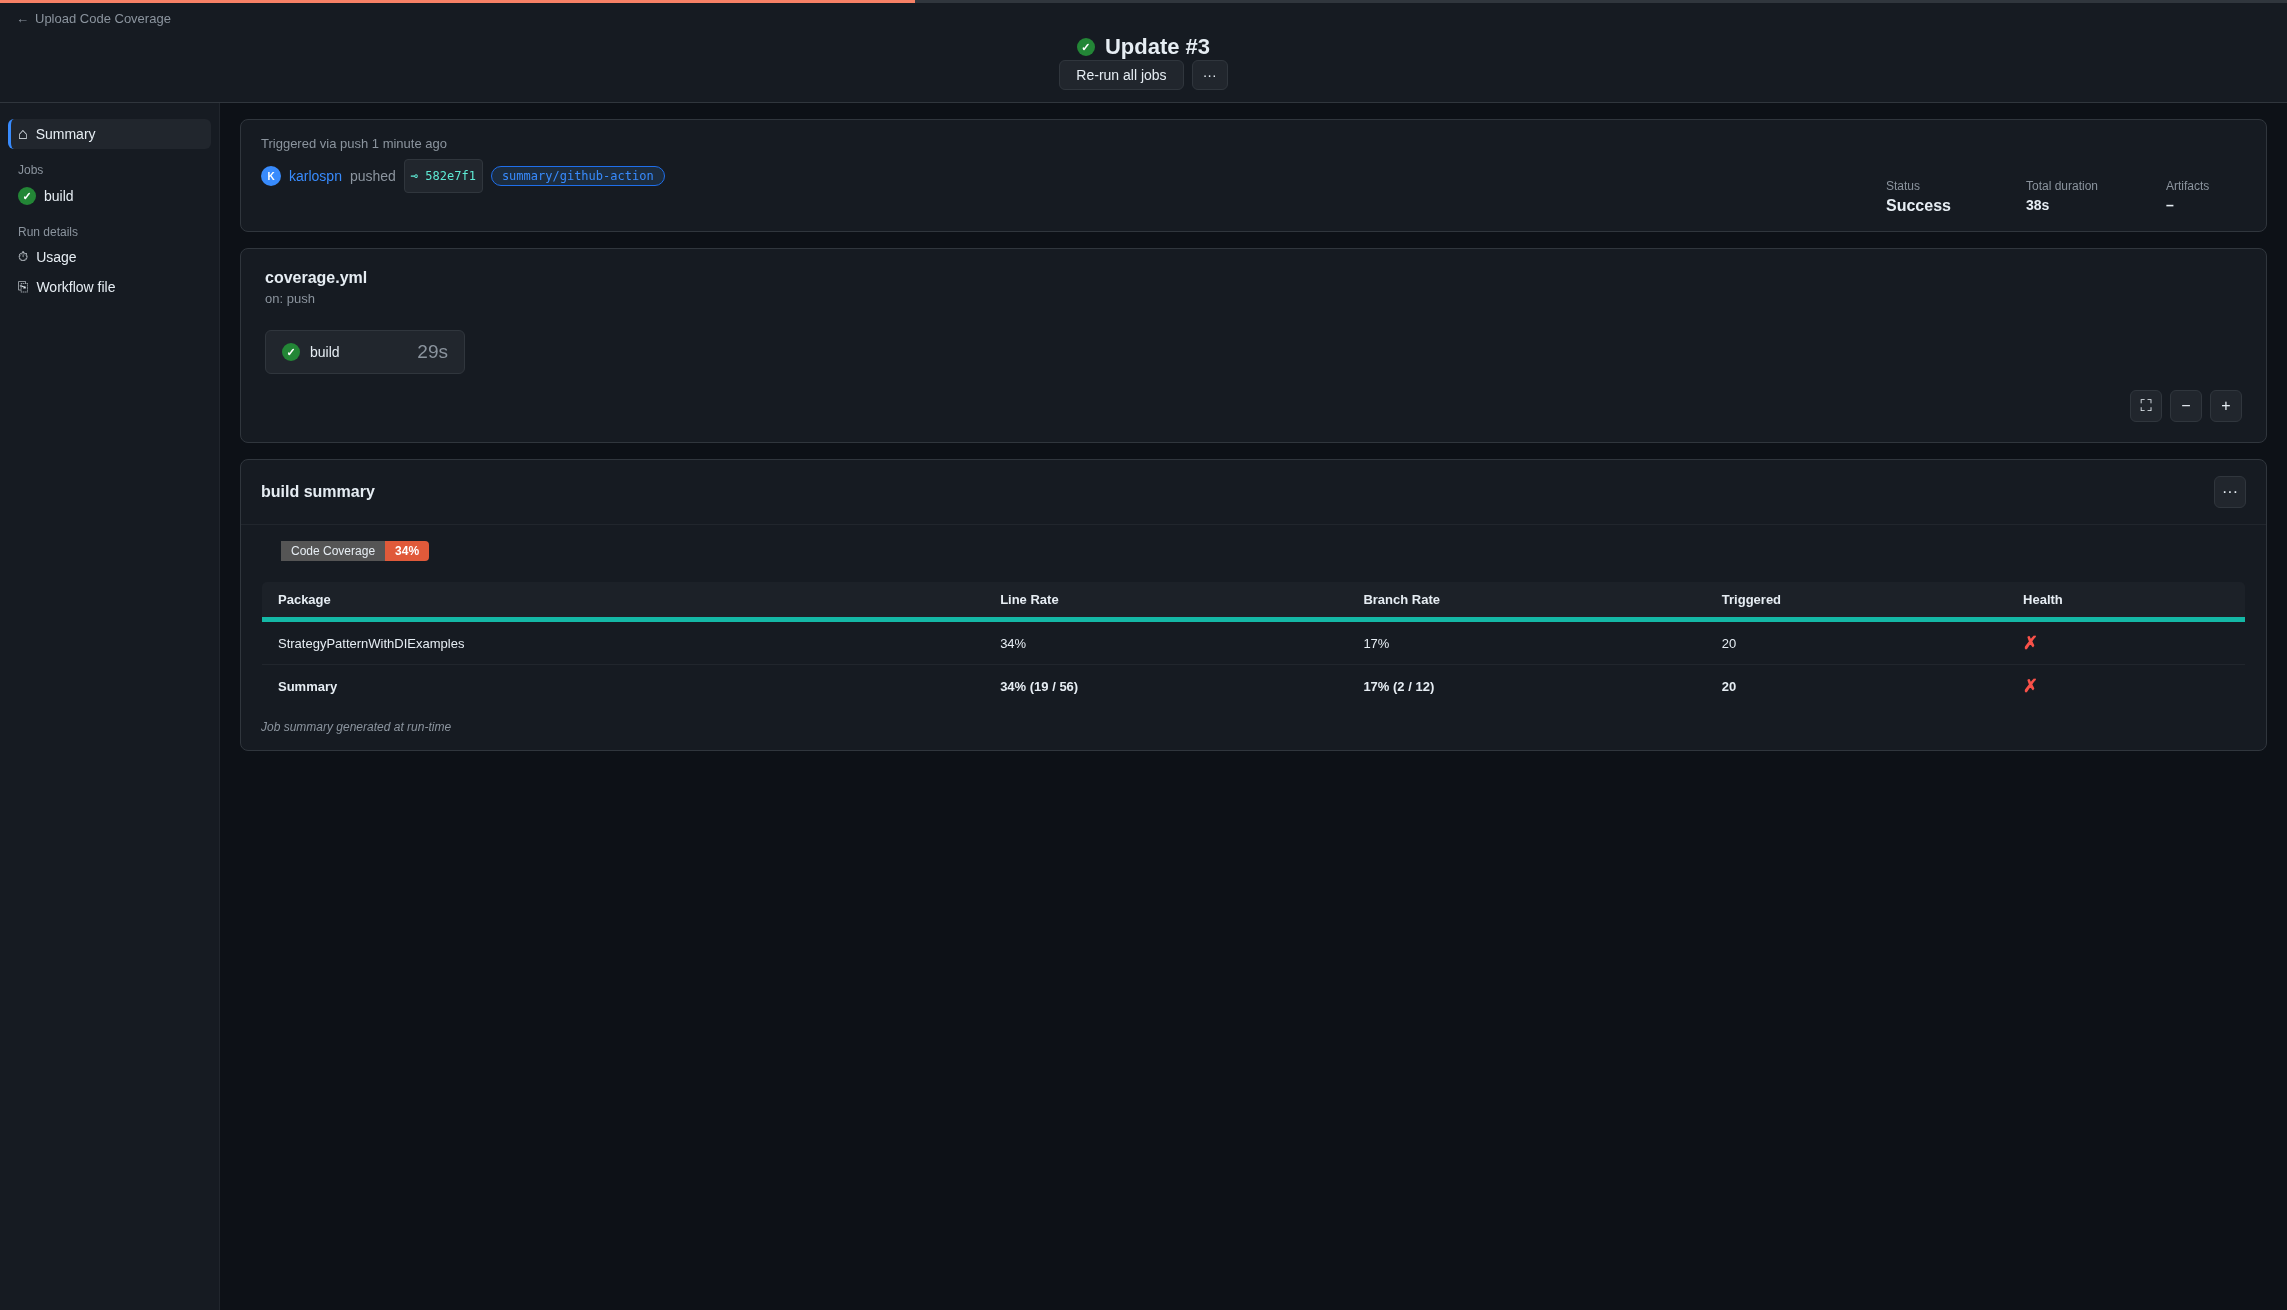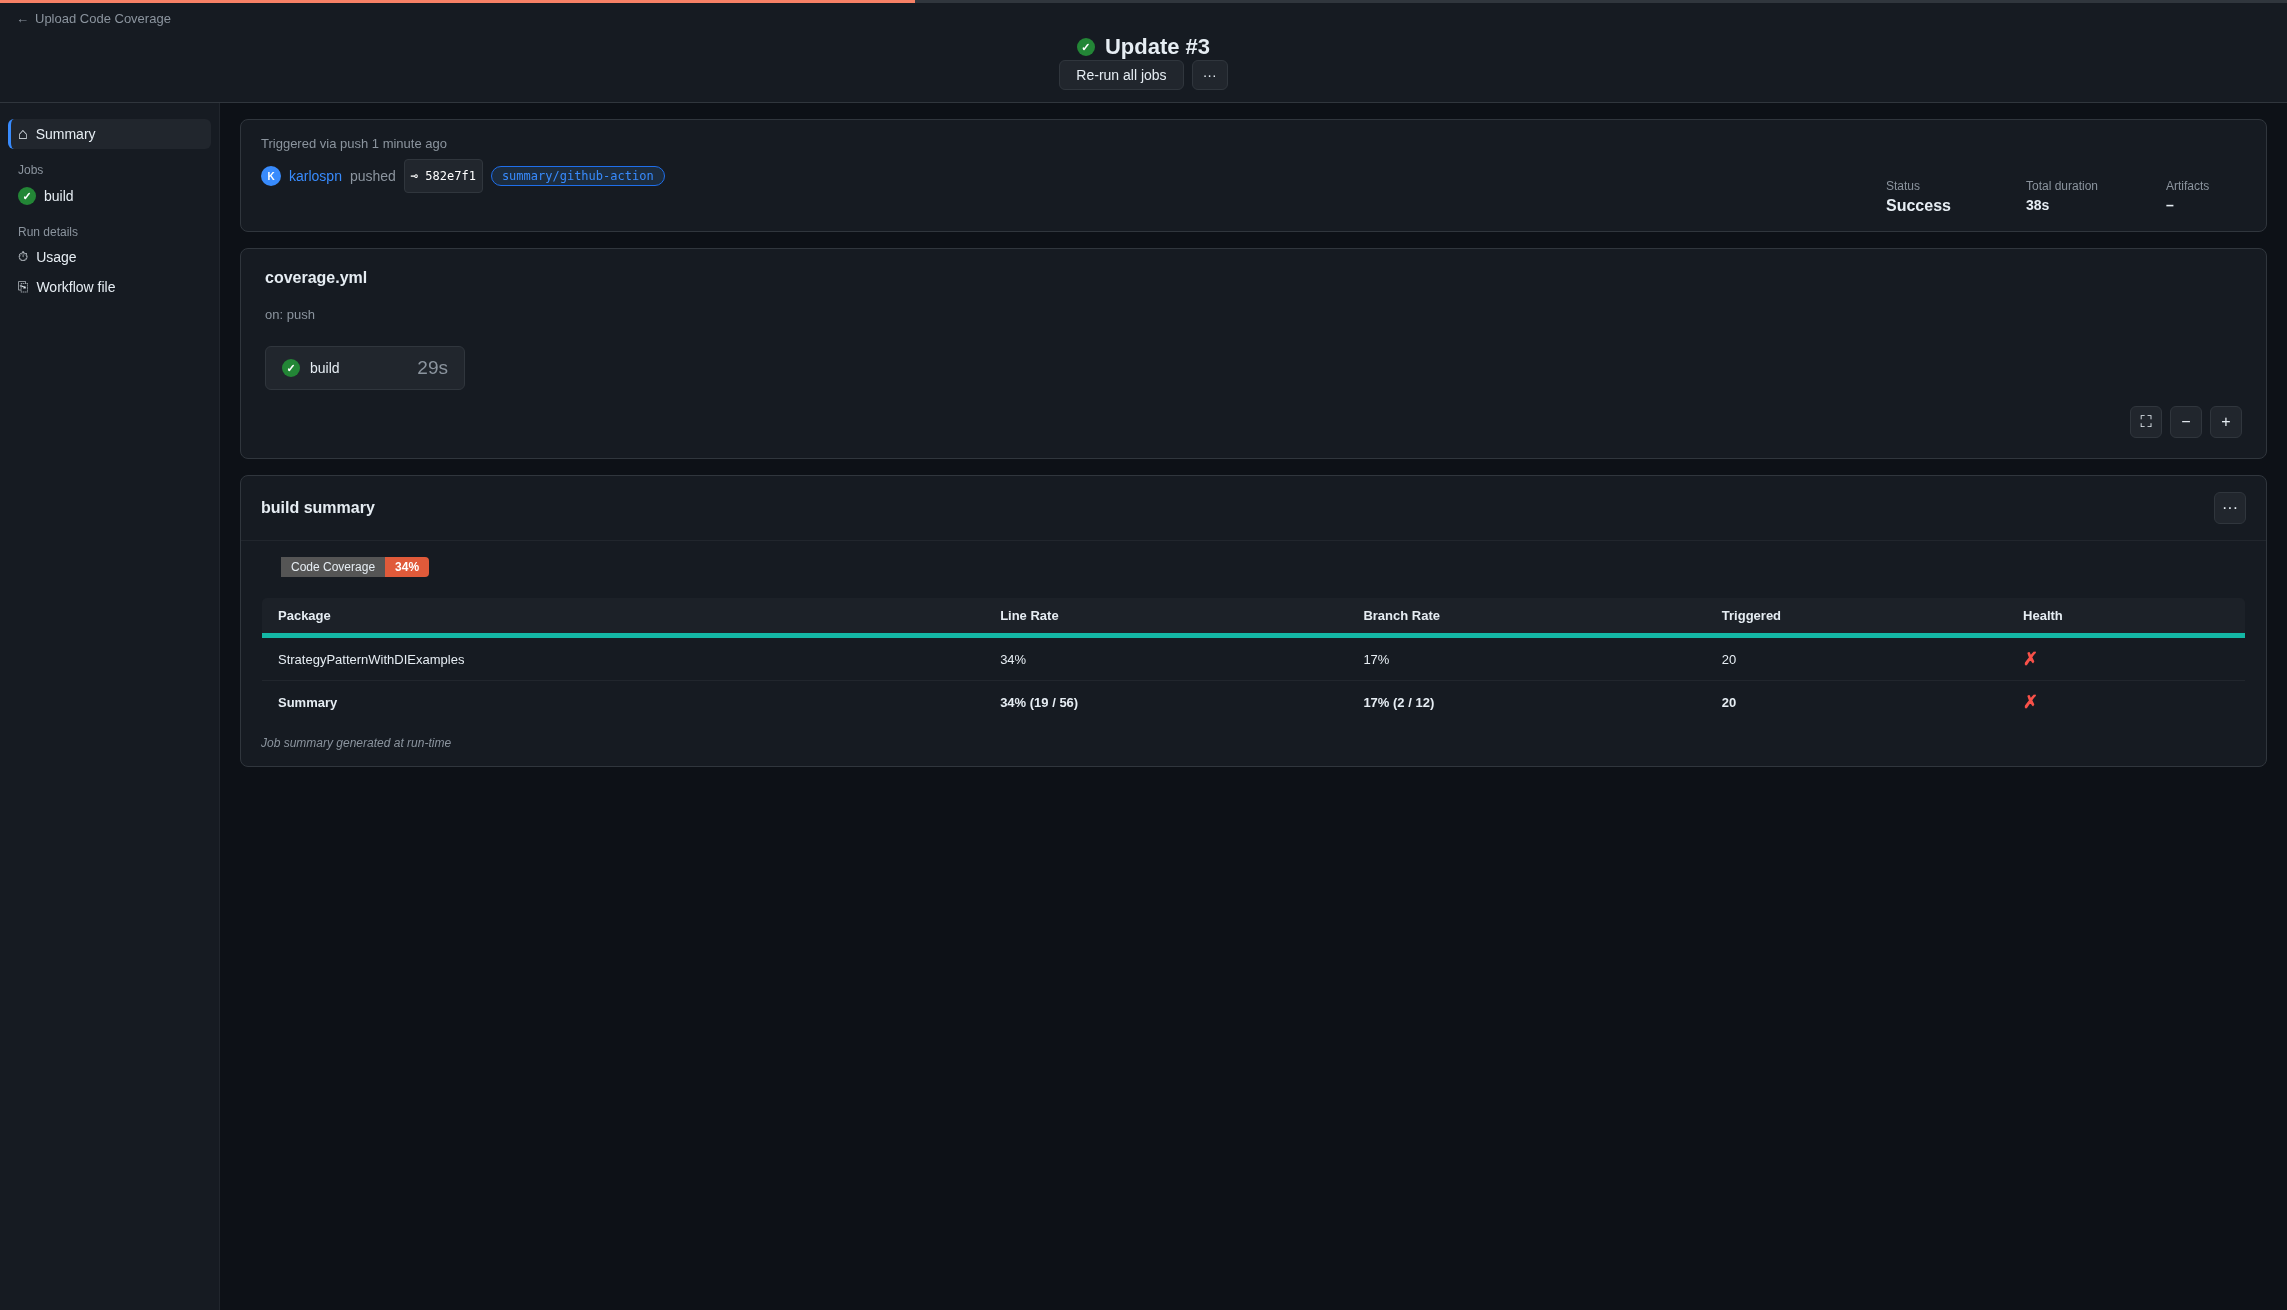--- a/index.html
+++ b/index.html
@@ -189,21 +189,21 @@
       font-weight: bold;
     }
 
     .commit-hash {
       background: #21262d;
       border: 1px solid #30363d;
       border-radius: 4px;
       padding: 9px 6px;
       font-family: monospace;
       font-size: 12px;
-      color: #ffffff;
+      color: #5eead4;
     }
 
     .branch-badge {
       background: #1c2c3e;
       border: 1px solid #1f6feb;
       border-radius: 20px;
       padding: 2px 10px;
       font-size: 12px;
       color: #388bfd;
       font-family: monospace;
@@ -212,21 +212,21 @@
     .status-success { color: #e6edf3; font-weight: 700; font-size: 16px; }
 
     
     .workflow-card {
       padding: 20px 24px;
     }
 
     .workflow-title {
       font-size: 16px;
       font-weight: 600;
-      margin-bottom: 20px;
+      margin-bottom: 4px;
     }
 
     .workflow-trigger {
       color: #8b949e;
       font-size: 13px;
       margin-bottom: 24px;
     }
 
     .workflow-job {
       display: inline-flex;

